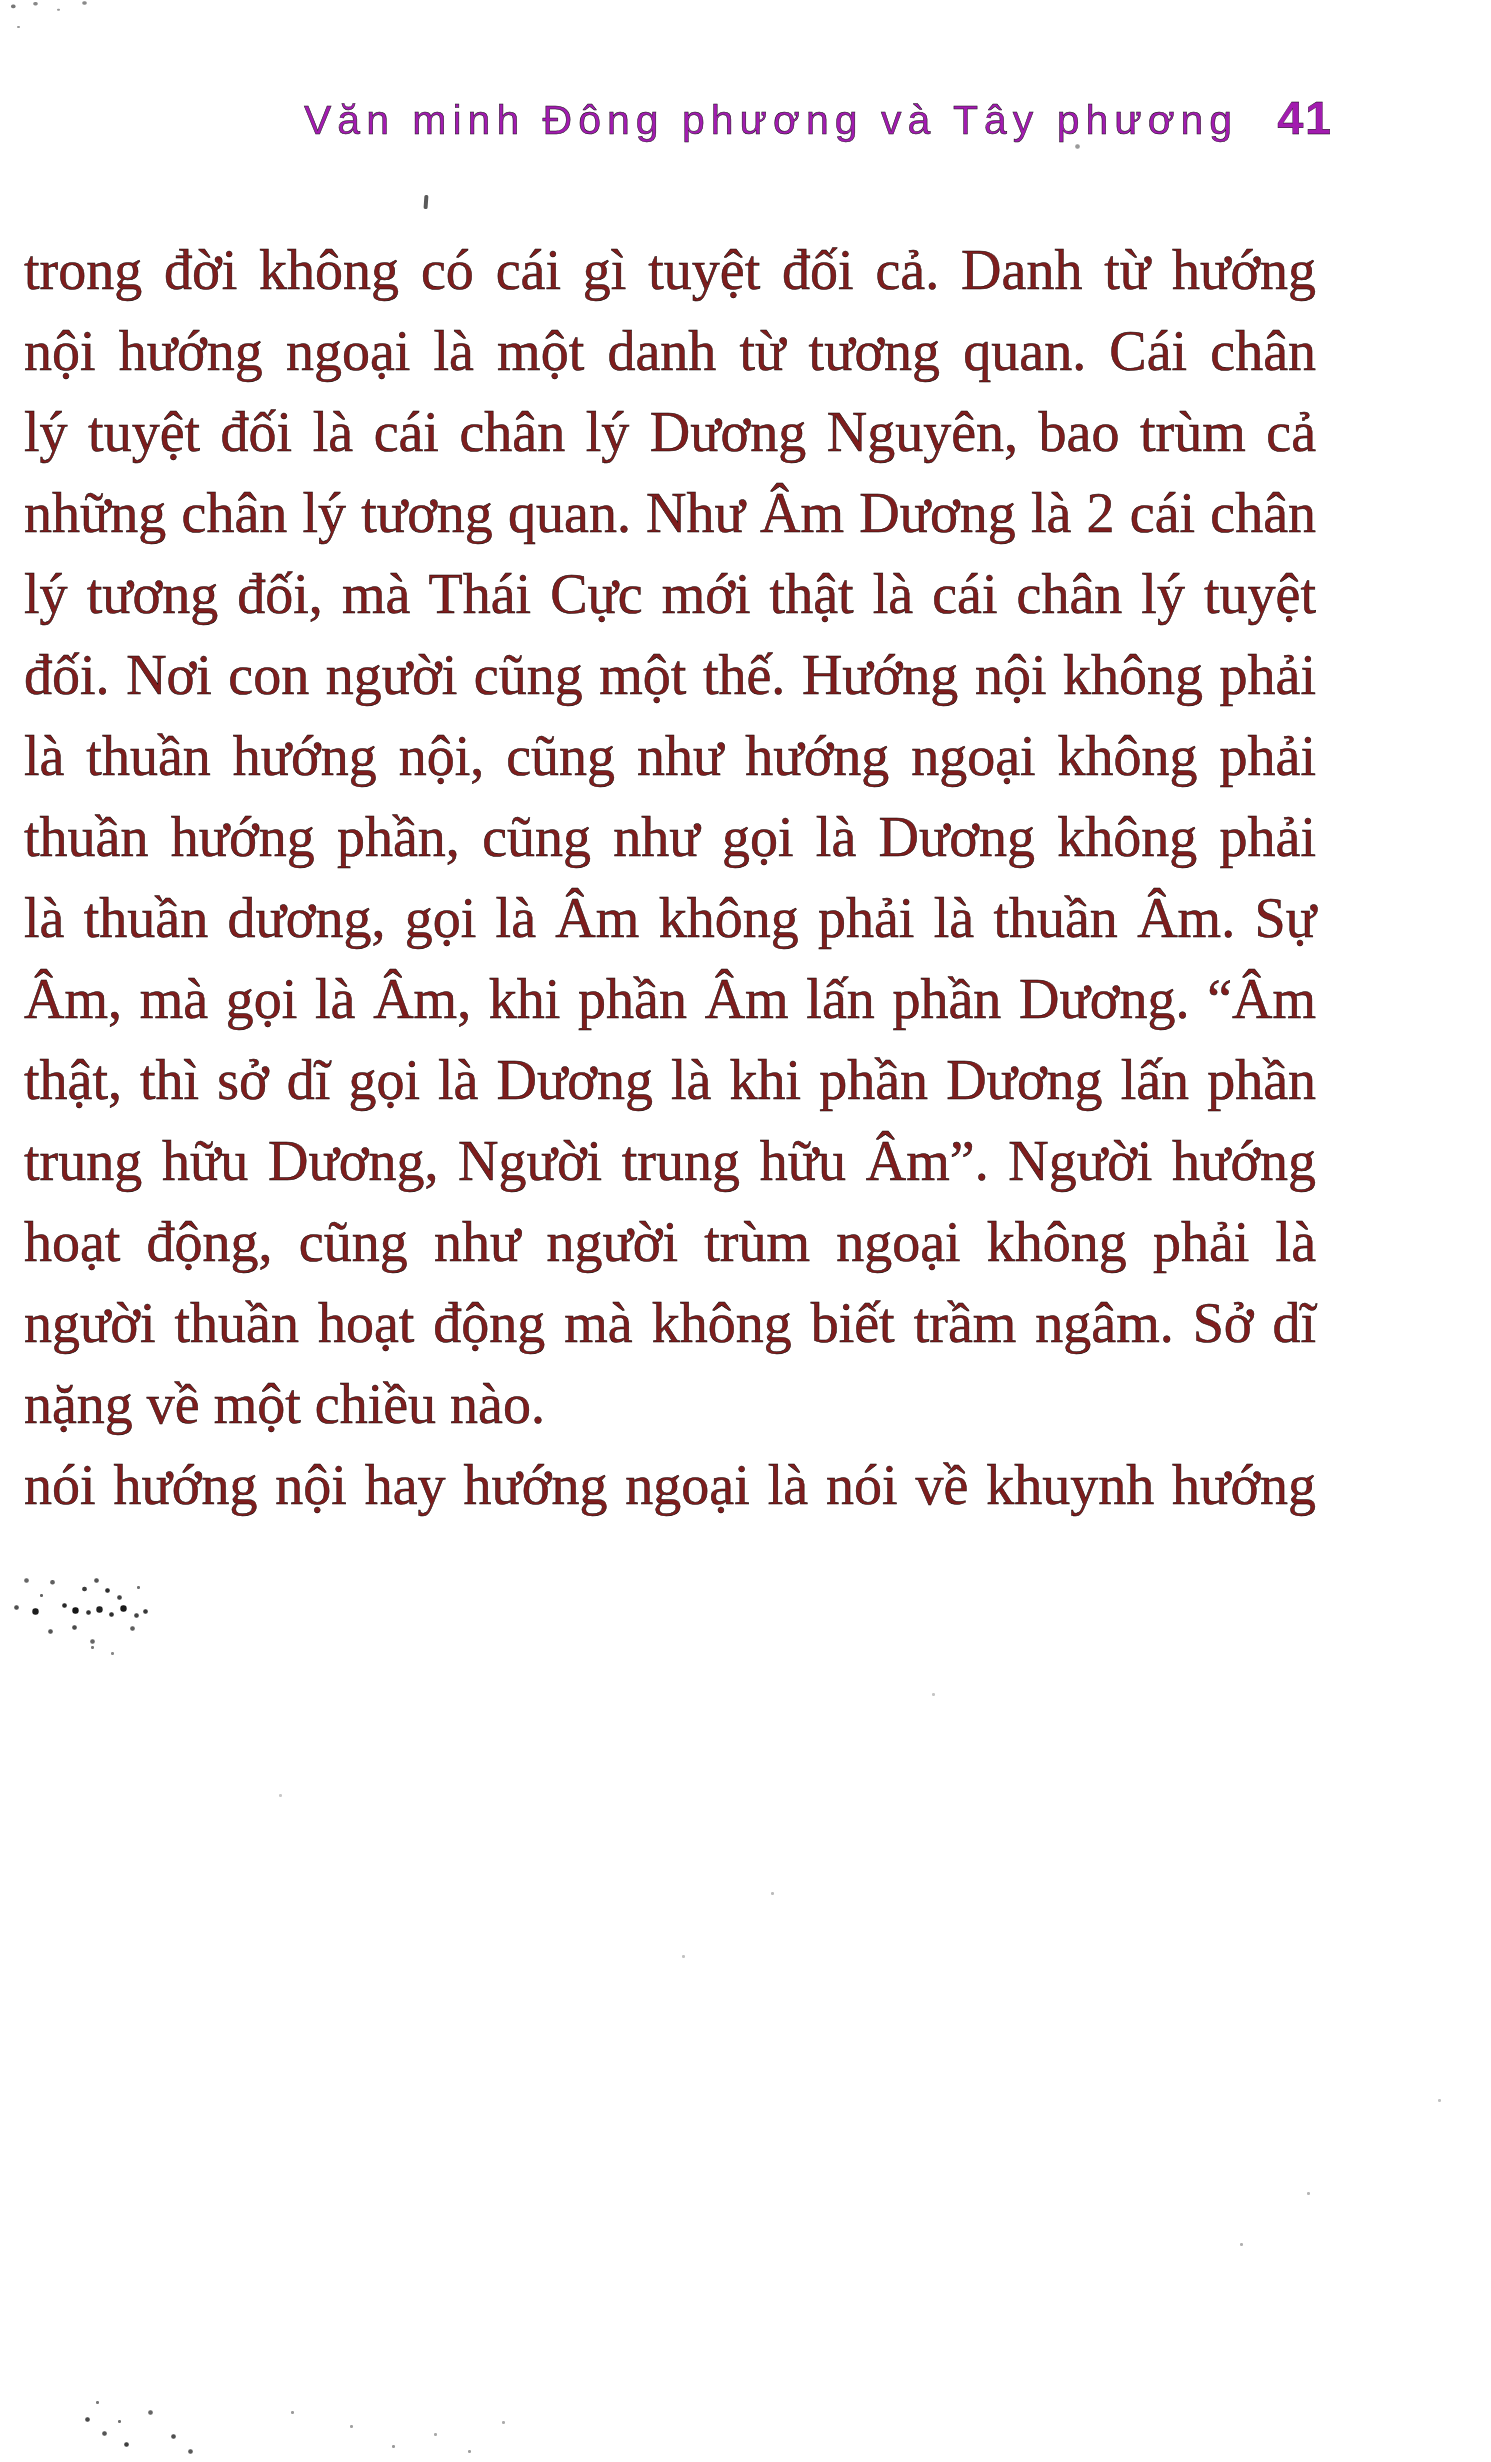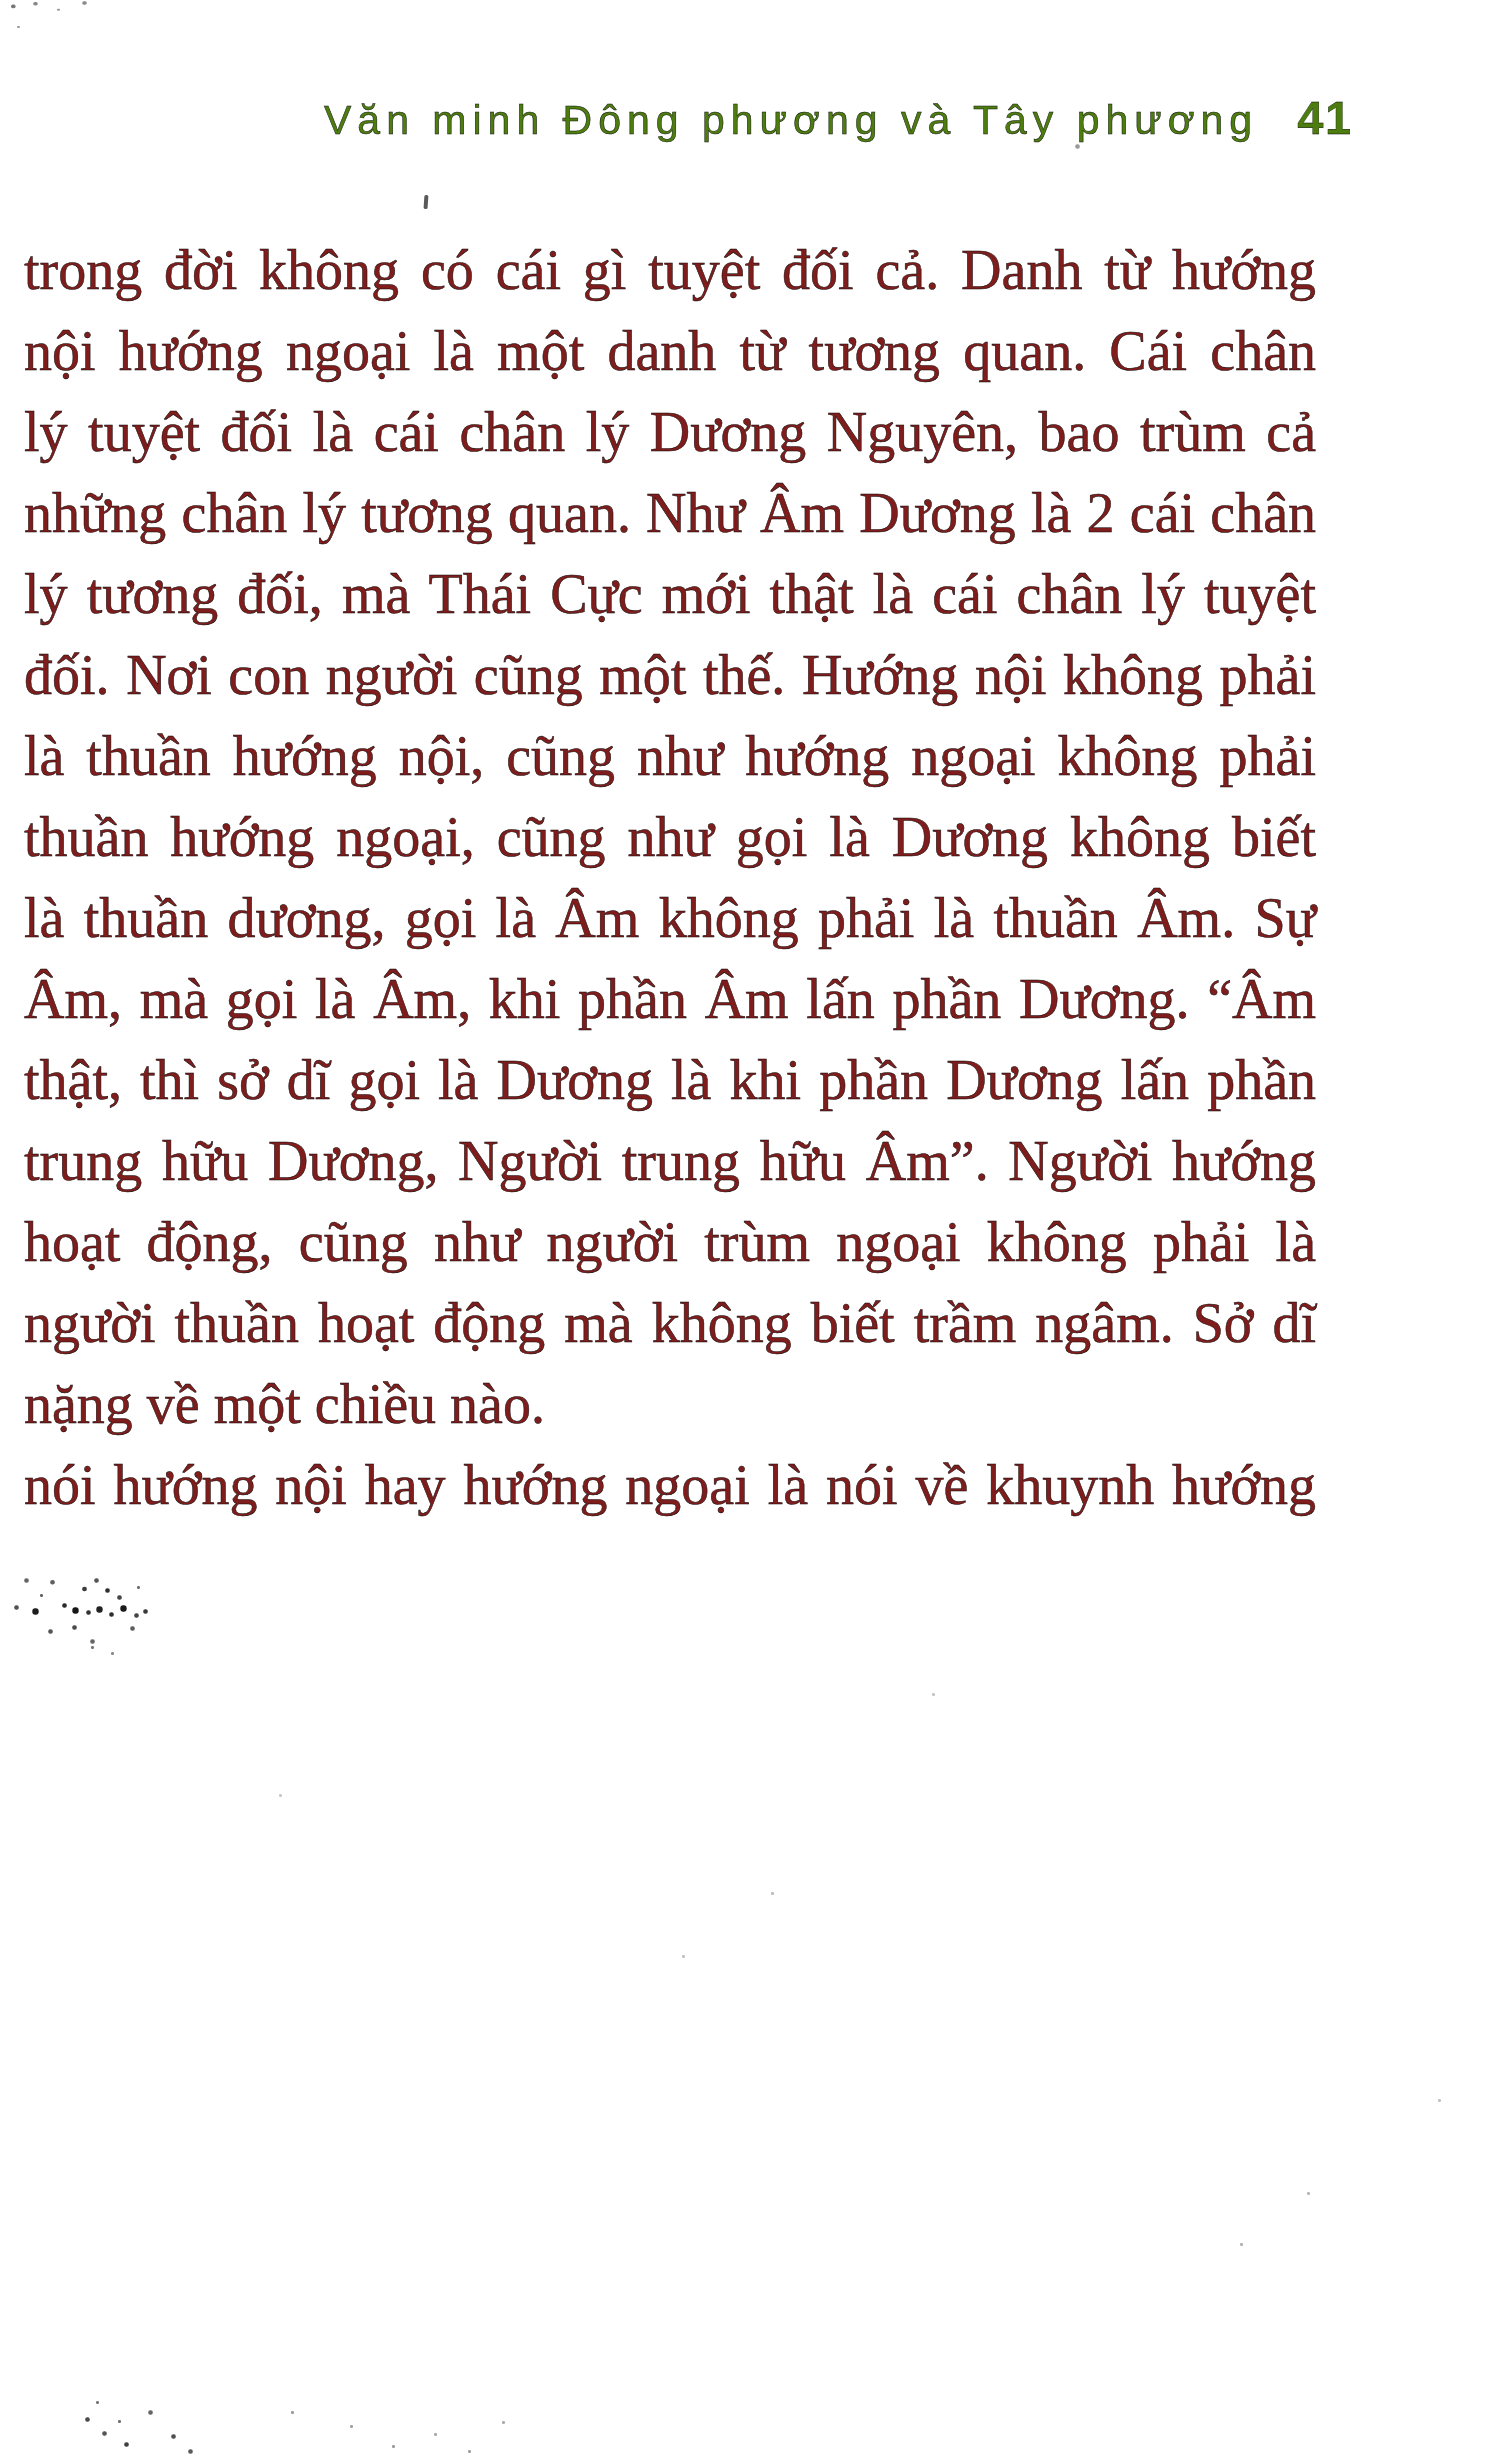--- a/index.html
+++ b/index.html
@@ -13,23 +13,22 @@
   }
 
   
   .running-head {
     position: absolute;
     top: 90px;
     left: 304px;
     white-space: nowrap;
     font-family: "Liberation Sans", "DejaVu Sans", sans-serif;
     font-size: 41px;
-    color: #4d7c0f;
+    color: #a21caf;
     letter-spacing: 6px;
-    margin-left: 20px;
     -webkit-text-stroke: 0.5px #121212;
   }
   .running-head .page-number {
     font-weight: 700;
     font-size: 47px;
     letter-spacing: 1.7px;
     margin-left: 39px;
     -webkit-text-stroke: 0.3px #000;
   }
 
@@ -113,21 +112,21 @@
   <div class="mark-tick"></div>
 
   <div class="body-text">
     <p class="line">trong đời không có cái gì tuyệt đối cả. Danh từ hướng</p>
     <p class="line">nội hướng ngoại là một danh từ tương quan. Cái chân</p>
     <p class="line">lý tuyệt đối là cái chân lý Dương Nguyên, bao trùm cả</p>
     <p class="line">những chân lý tương quan. Như Âm Dương là 2 cái chân</p>
     <p class="line">lý tương đối, mà Thái Cực mới thật là cái chân lý tuyệt</p>
     <p class="line">đối. Nơi con người cũng một thế. Hướng nội không phải</p>
     <p class="line">là thuần hướng nội, cũng như hướng ngoại không phải</p>
-    <p class="line">thuần hướng ngoại, cũng như gọi là Dương không biết</p>
+    <p class="line">thuần hướng phần, cũng như gọi là Dương không phải</p>
     <p class="line">là thuần dương, gọi là Âm không phải là thuần Âm. Sự</p>
     <p class="line">Âm, mà gọi là Âm, khi phần Âm lấn phần Dương. “Âm</p>
     <p class="line">thật, thì sở dĩ gọi là Dương là khi phần Dương lấn phần</p>
     <p class="line">trung hữu Dương, Người trung hữu Âm”. Người hướng</p>
     <p class="line">hoạt động, cũng như người trùm ngoại không phải là</p>
     <p class="line">người thuần hoạt động mà không biết trầm ngâm. Sở dĩ</p>
     <p class="line last">nặng về một chiều nào.</p>
     <p class="line">nói hướng nội hay hướng ngoại là nói về khuynh hướng</p>
   </div>
 

